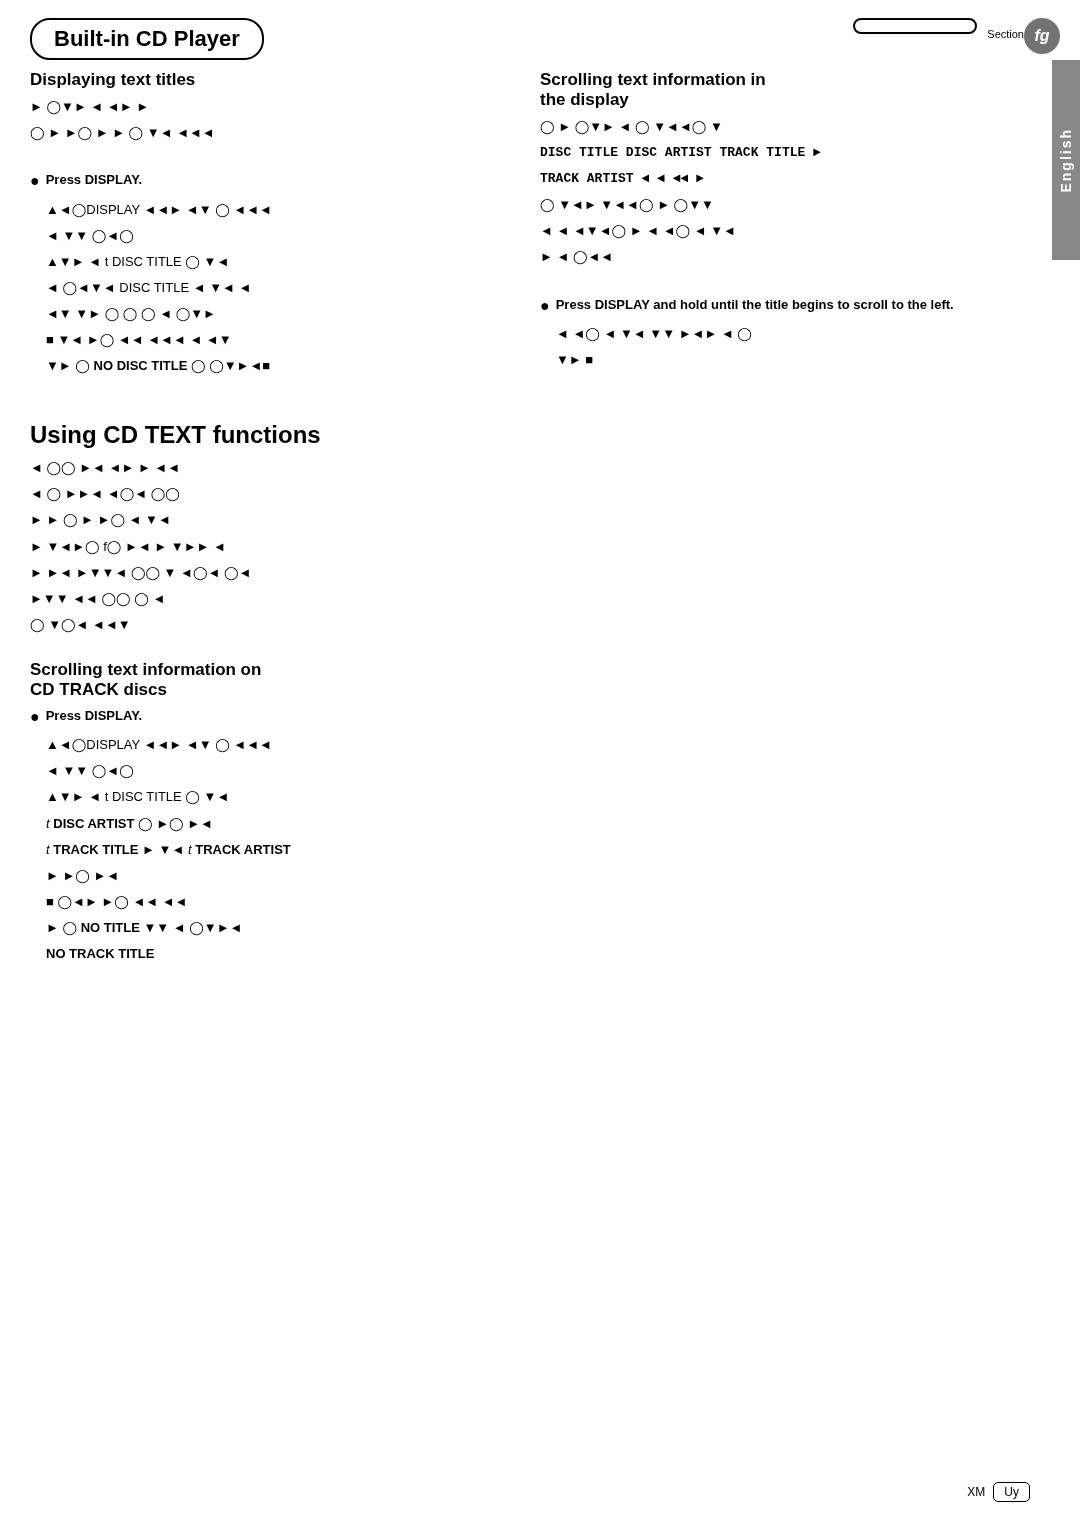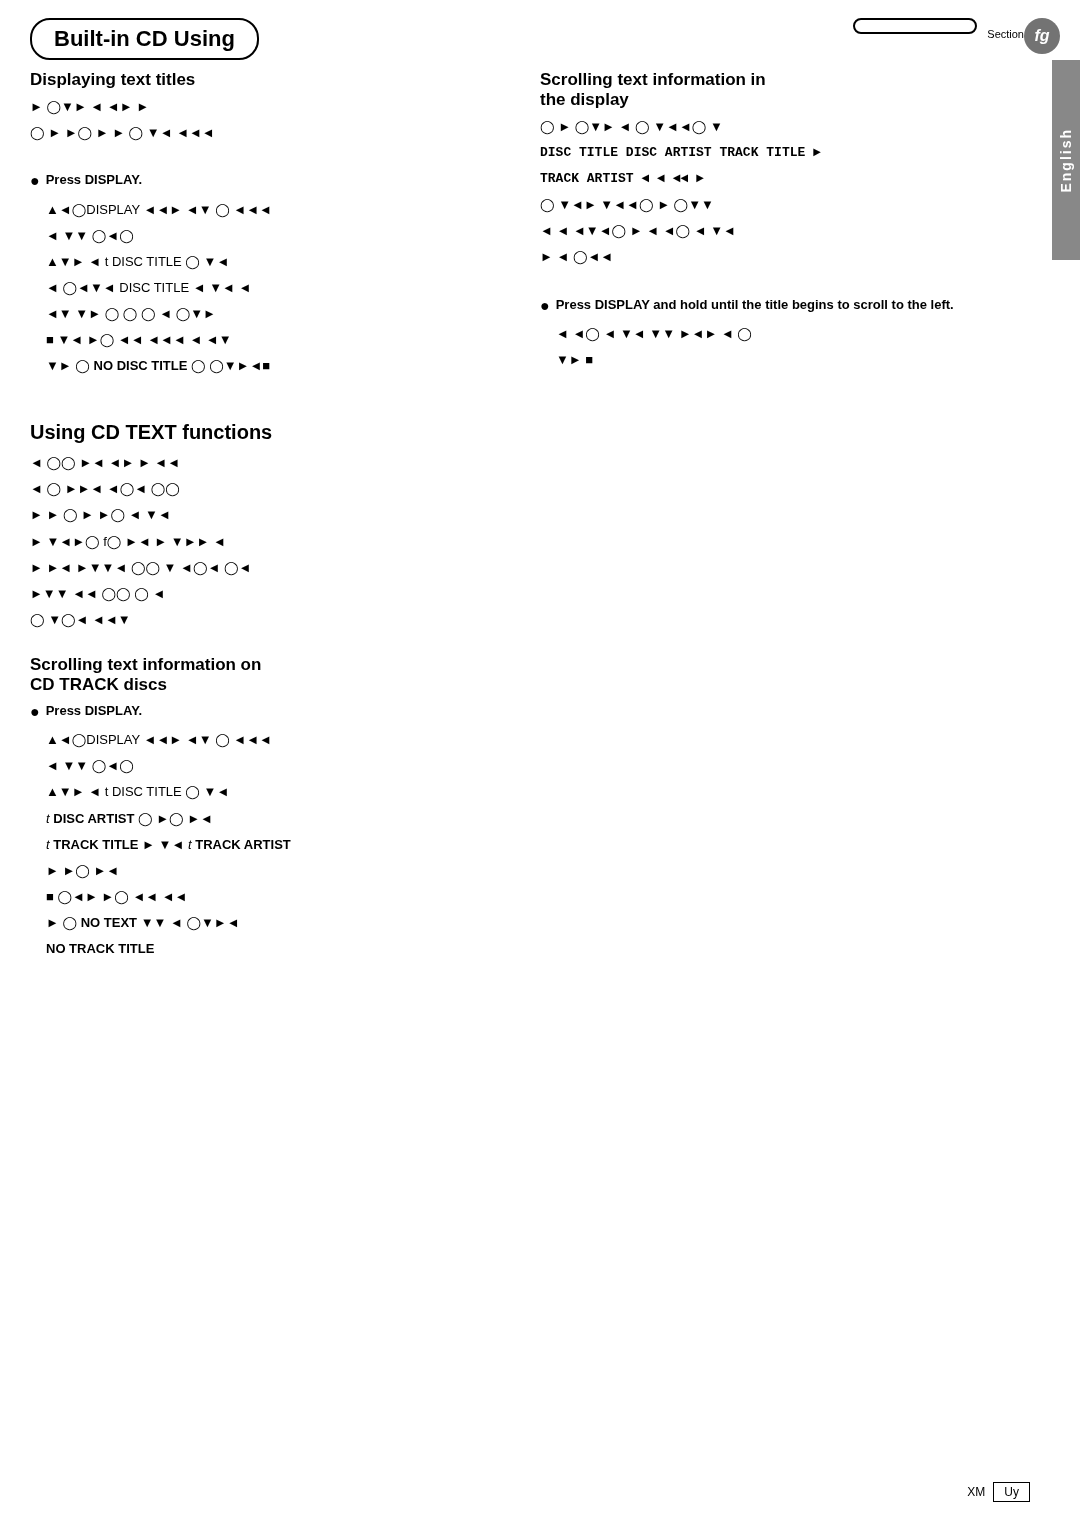--- a/index.html
+++ b/index.html
@@ -143,28 +143,28 @@
       bottom: 27px;
       right: 50px;
       display: flex;
       align-items: center;
       gap: 8px;
       font-size: 12px;
     }
 
     .footer-badge {
       border: 1px solid #000;
-      border-radius: 0;
+      border-radius: 5px;
       padding: 2px 10px;
       font-size: 12px;
     }
 
     
     .full-section-title {
-      font-size: 20px;
+      font-size: 24px;
       font-weight: bold;
       margin: 20px 0 8px 0;
     }
 
     .two-col-content {
       display: flex;
       gap: 30px;
       padding: 0 50px 0 30px;
     }
 
@@ -176,21 +176,21 @@
       padding-bottom: 60px;
     }
   </style>
 </head>
 <body>
 
 <div class="page-wrapper">
 
   <div class="header">
     <div class="title-box">
-      <span>Built-in CD Using</span>
+      <span>Built-in CD Player</span>
     </div>
     <div class="header-right">
       <div class="section-box">
         <span></span>
       </div>
       <div style="display:flex; align-items:center;">
         <span style="font-size:11px; margin-bottom:4px;">Section</span>
         <div class="fg-badge">
           <span>fg</span>
         </div>
@@ -317,21 +317,21 @@
       <span>    </span>
       <em><span>t</span></em>
       <span> </span>
       <strong>TRACK ARTIST</strong>
     </div>
     <div class="content-text indent">► ►◯ ►◄</div>
     <div class="content-text indent">■ ◯◄► ►◯ ◄◄ ◄◄</div>
     <div class="content-text indent">
       <span>►  ◯</span>
       <span>            </span>
-      <strong>NO TEXT</strong>
+      <strong>NO TITLE</strong>
       <span> </span>
       <span>▼▼ ◄ ◯▼►◄</span>
     </div>
     <div class="content-text indent">
       <strong>NO TRACK TITLE</strong>
     </div>
   </div>
 
   <div class="footer">
     <span style="font-size:12px;">XM</span>

